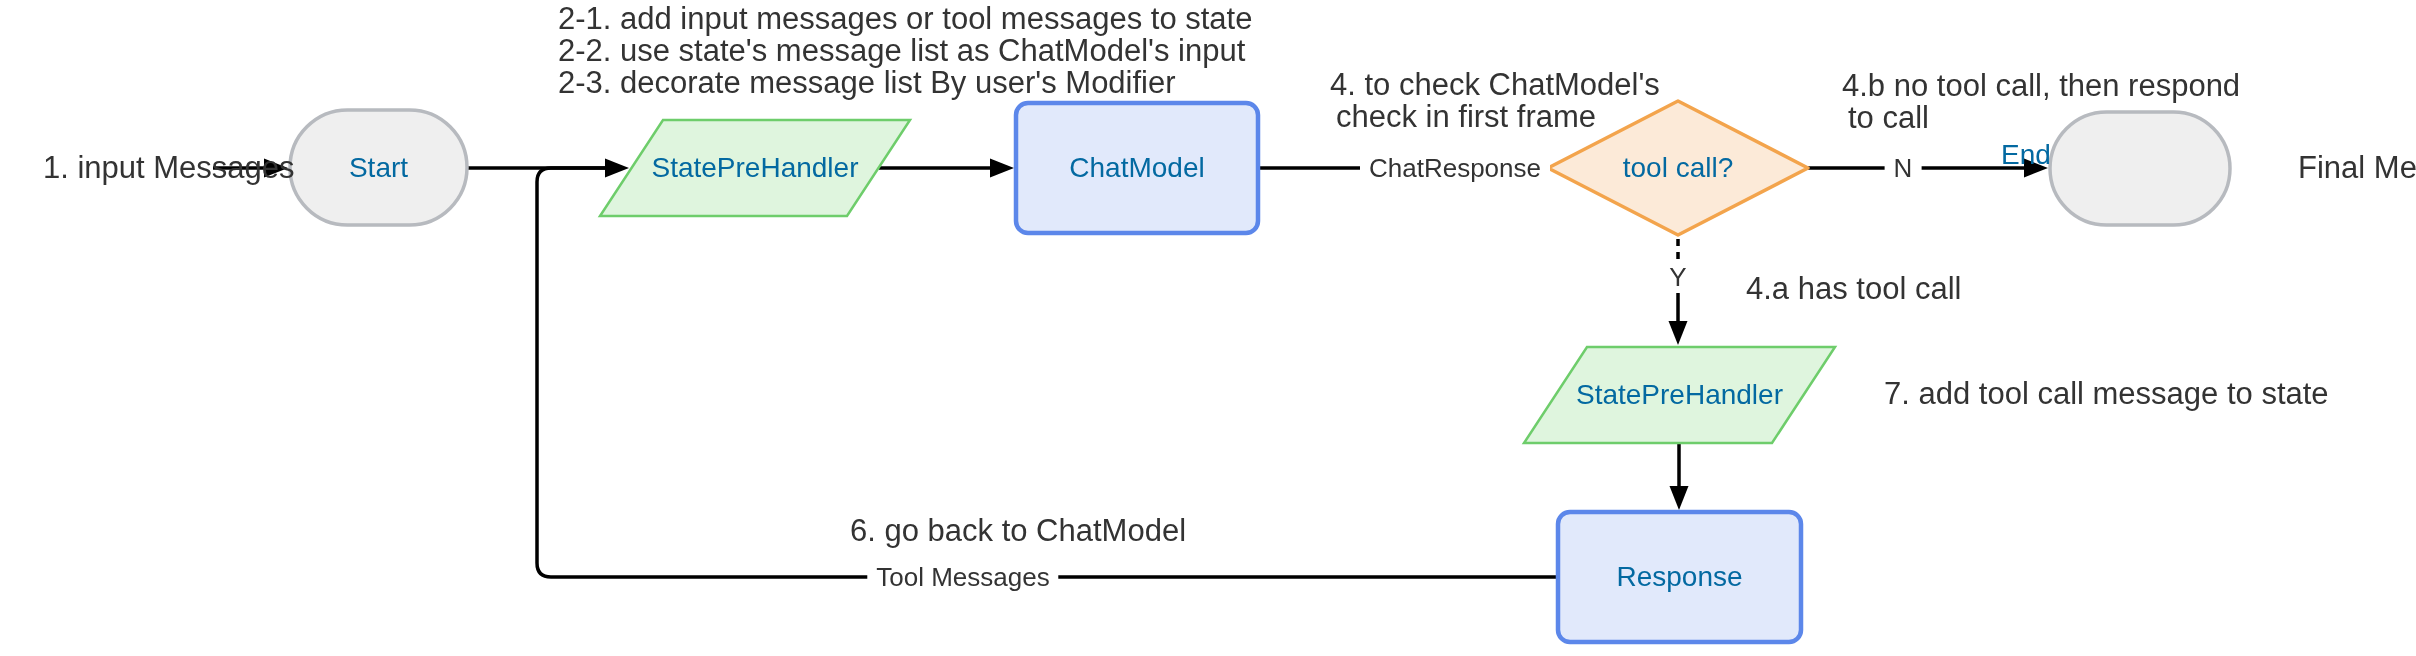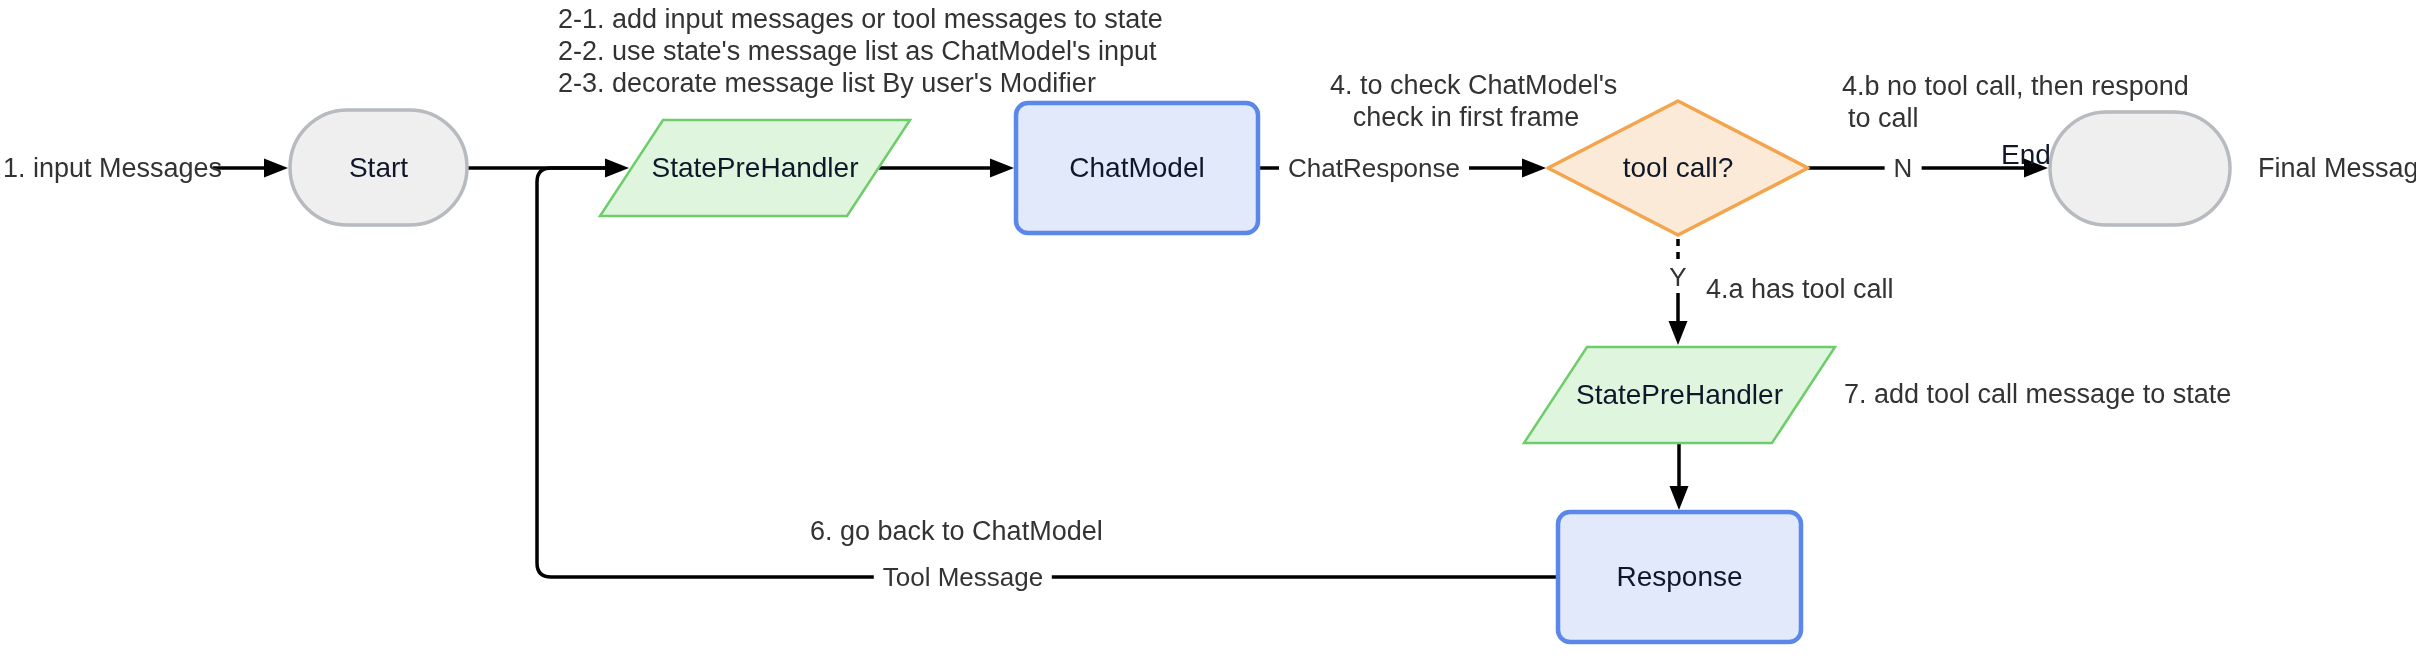--- a/index.html
+++ b/index.html
@@ -11,32 +11,32 @@
     font-family: "Liberation Sans", "DejaVu Sans", sans-serif;
     overflow: hidden;
   }
   svg.layer { position: absolute; left: 0; top: 0; }
   .node-label {
     position: absolute;
     display: flex;
     align-items: center;
     justify-content: center;
     font-size: 28px;
-    color: #0f172a;
+    color: #0369a1;
     white-space: nowrap;
     pointer-events: none;
   }
   .ann {
     position: absolute;
-    font-size: 27px;
+    font-size: 31px;
     line-height: 32px;
     color: #333333;
     white-space: nowrap;
   }
-  .vcenter { transform: translateY(-50%); }
+  .vcenter { transform: translateY(-50%); margin-left: 40px; }
   .center-text { text-align: center; }
   .indent-6 { padding-left: 6px; }
   .edge-label {
     position: absolute;
     transform: translate(-50%, -50%);
     background: #ffffff;
     padding: 0 9px;
     font-size: 26px;
     line-height: 32px;
     color: #333333;
@@ -97,24 +97,24 @@
   </svg>
 
   <div class="node-label" style="left:290px; top:110px; width:177px; height:115px;">Start</div>
   <div class="node-label" style="left:600px; top:120px; width:310px; height:96px;">StatePreHandler</div>
   <div class="node-label" style="left:1016px; top:103px; width:242px; height:130px;">ChatModel</div>
   <div class="node-label" style="left:1548px; top:101px; width:260px; height:134px;">tool call?</div>
   <div class="node-label" style="left:1936px; top:112px; width:180px; height:85px;">End</div>
   <div class="node-label" style="left:1524px; top:347px; width:311px; height:96px;">StatePreHandler</div>
   <div class="node-label" style="left:1558px; top:512px; width:243px; height:130px;">Response</div>
 
-  <div class="edge-label" style="left:1374px; top:168px;">ChatResponse</div>
+  <div class="edge-label" style="left:1455px; top:168px;">ChatResponse</div>
   <div class="edge-label" style="left:1903px; top:168px;">N</div>
   <div class="edge-label" style="left:1678px; top:277px;">Y</div>
-  <div class="edge-label" style="left:963px; top:577px;">Tool Message</div>
+  <div class="edge-label" style="left:963px; top:577px;">Tool Messages</div>
 
   <div class="ann vcenter" style="left:3px; top:168px;">1. input Messages</div>
 
   <div class="ann" style="left:558px; top:3px;">
     <div>2-1. add input messages or tool messages to state</div>
     <div>2-2. use state's message list as ChatModel's input</div>
     <div>2-3. decorate message list By user's Modifier</div>
   </div>
 
   <div class="ann center-text" style="left:1330px; top:69px; width:272px;">

